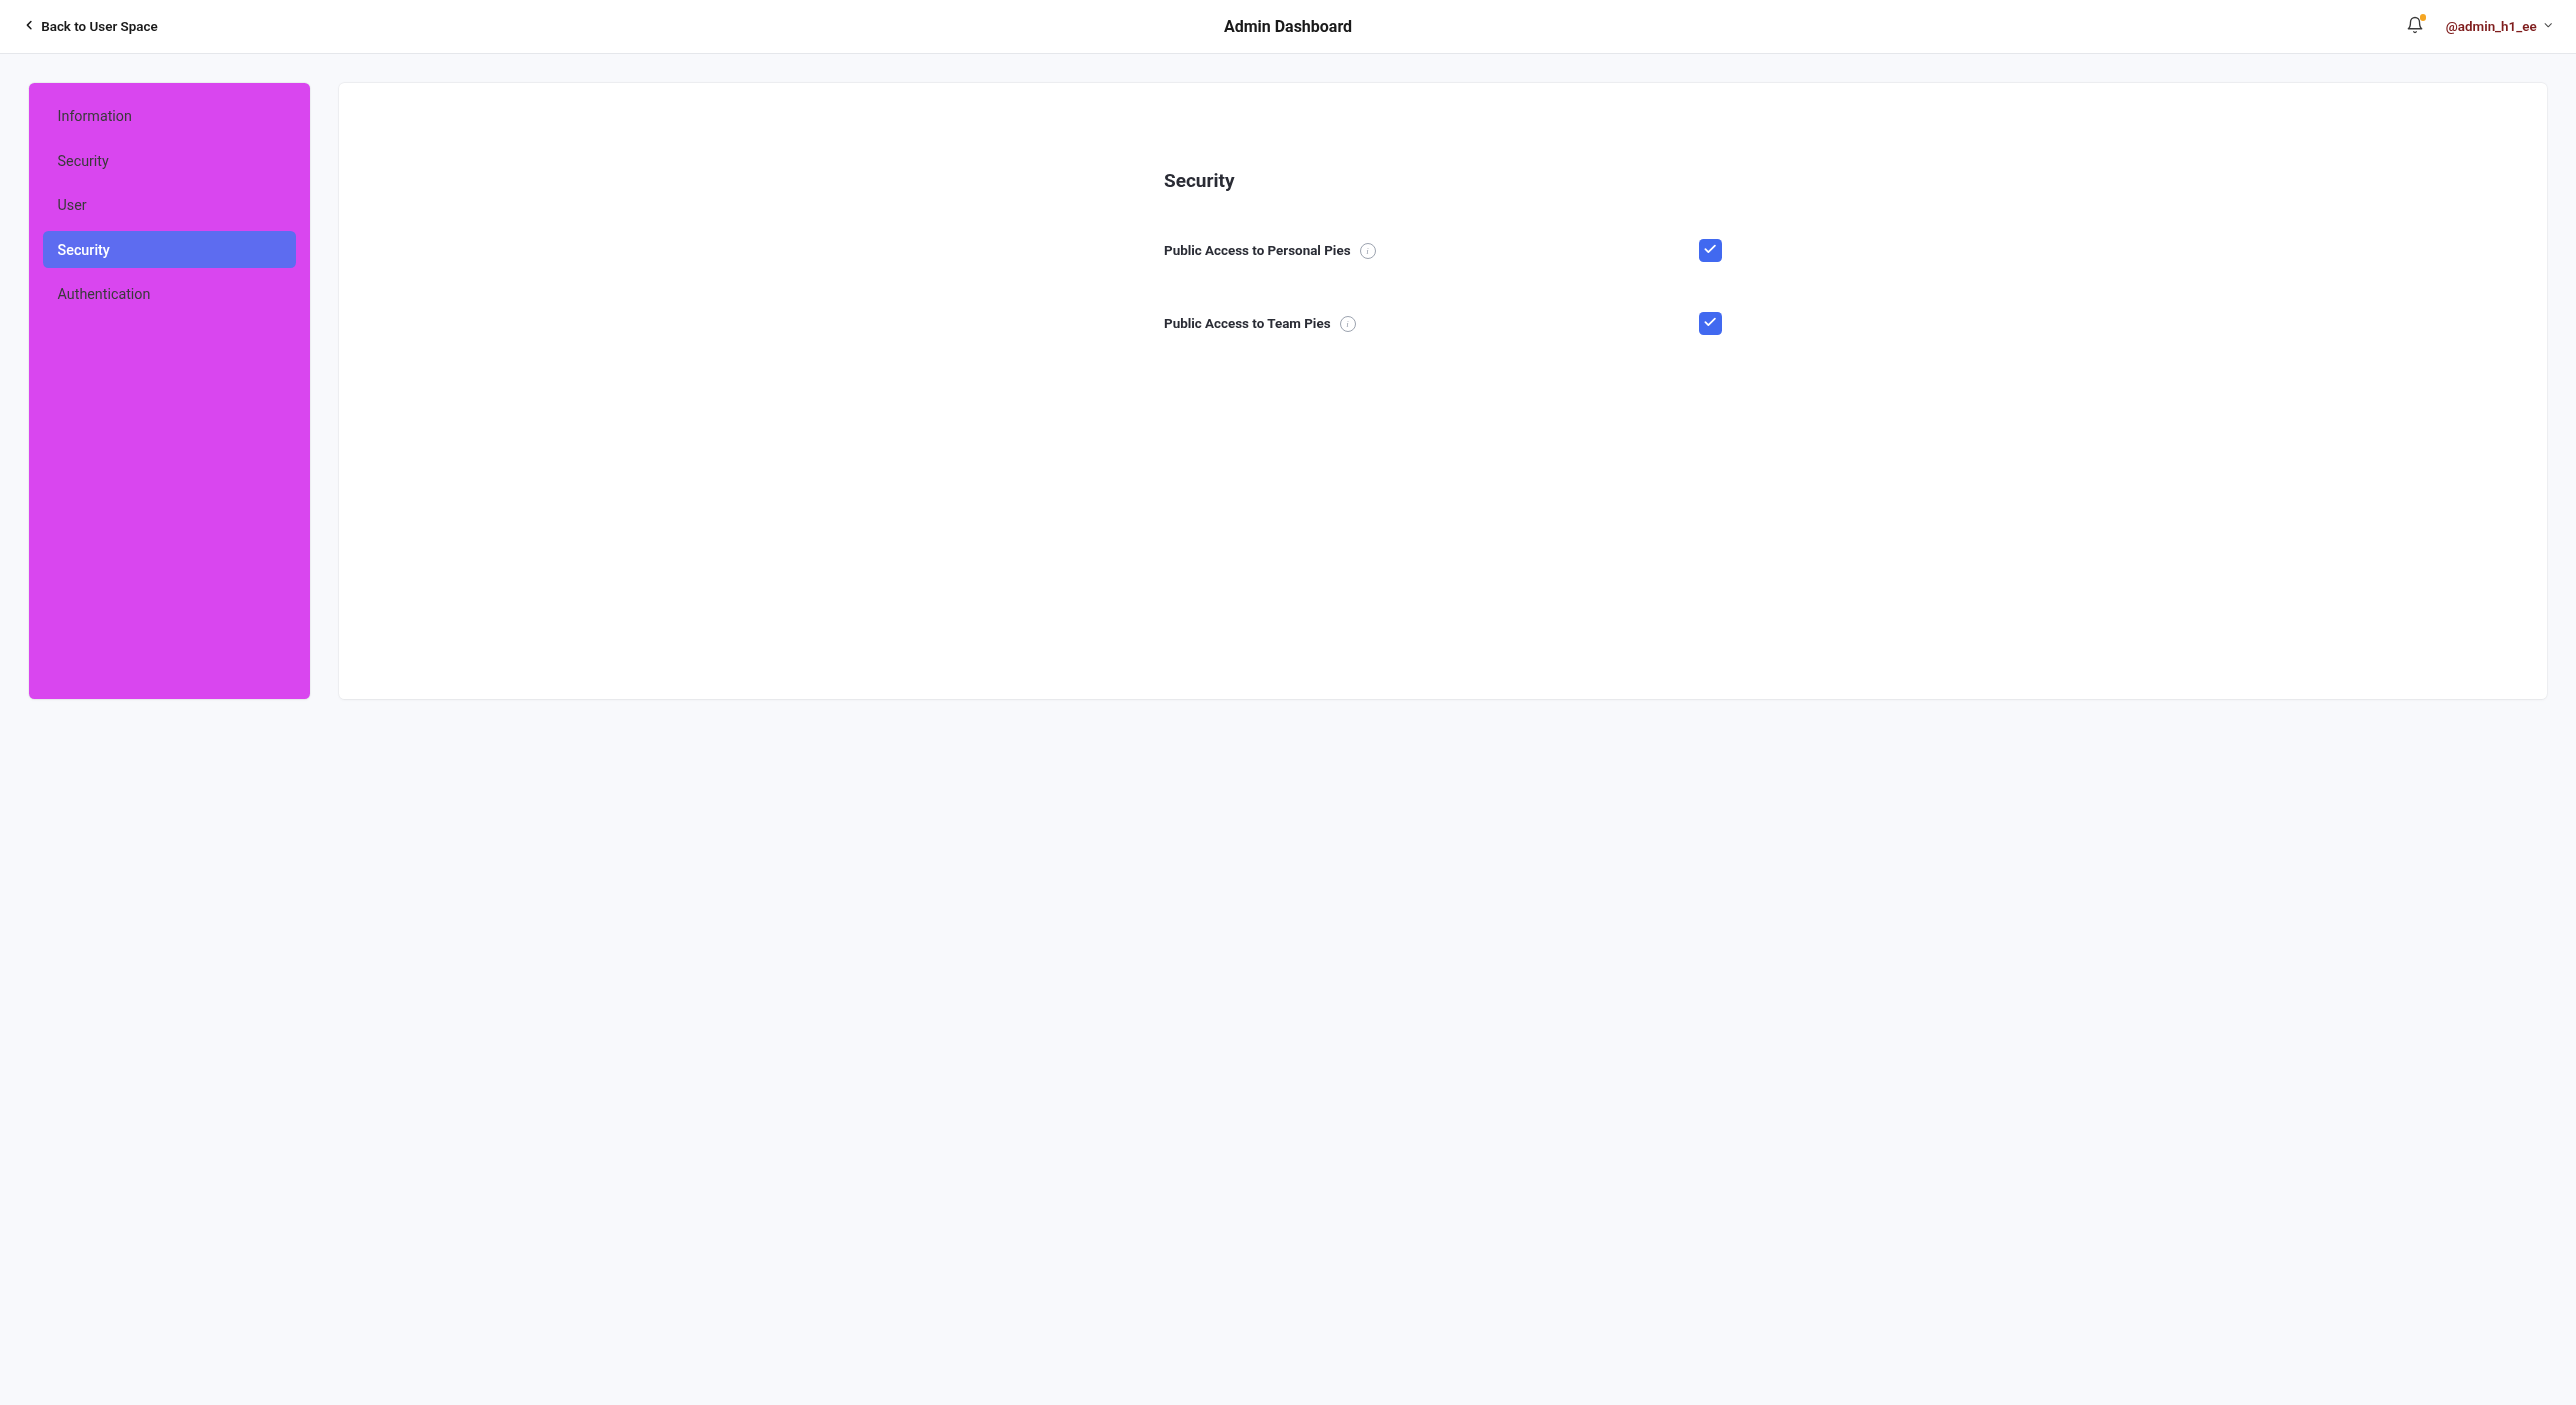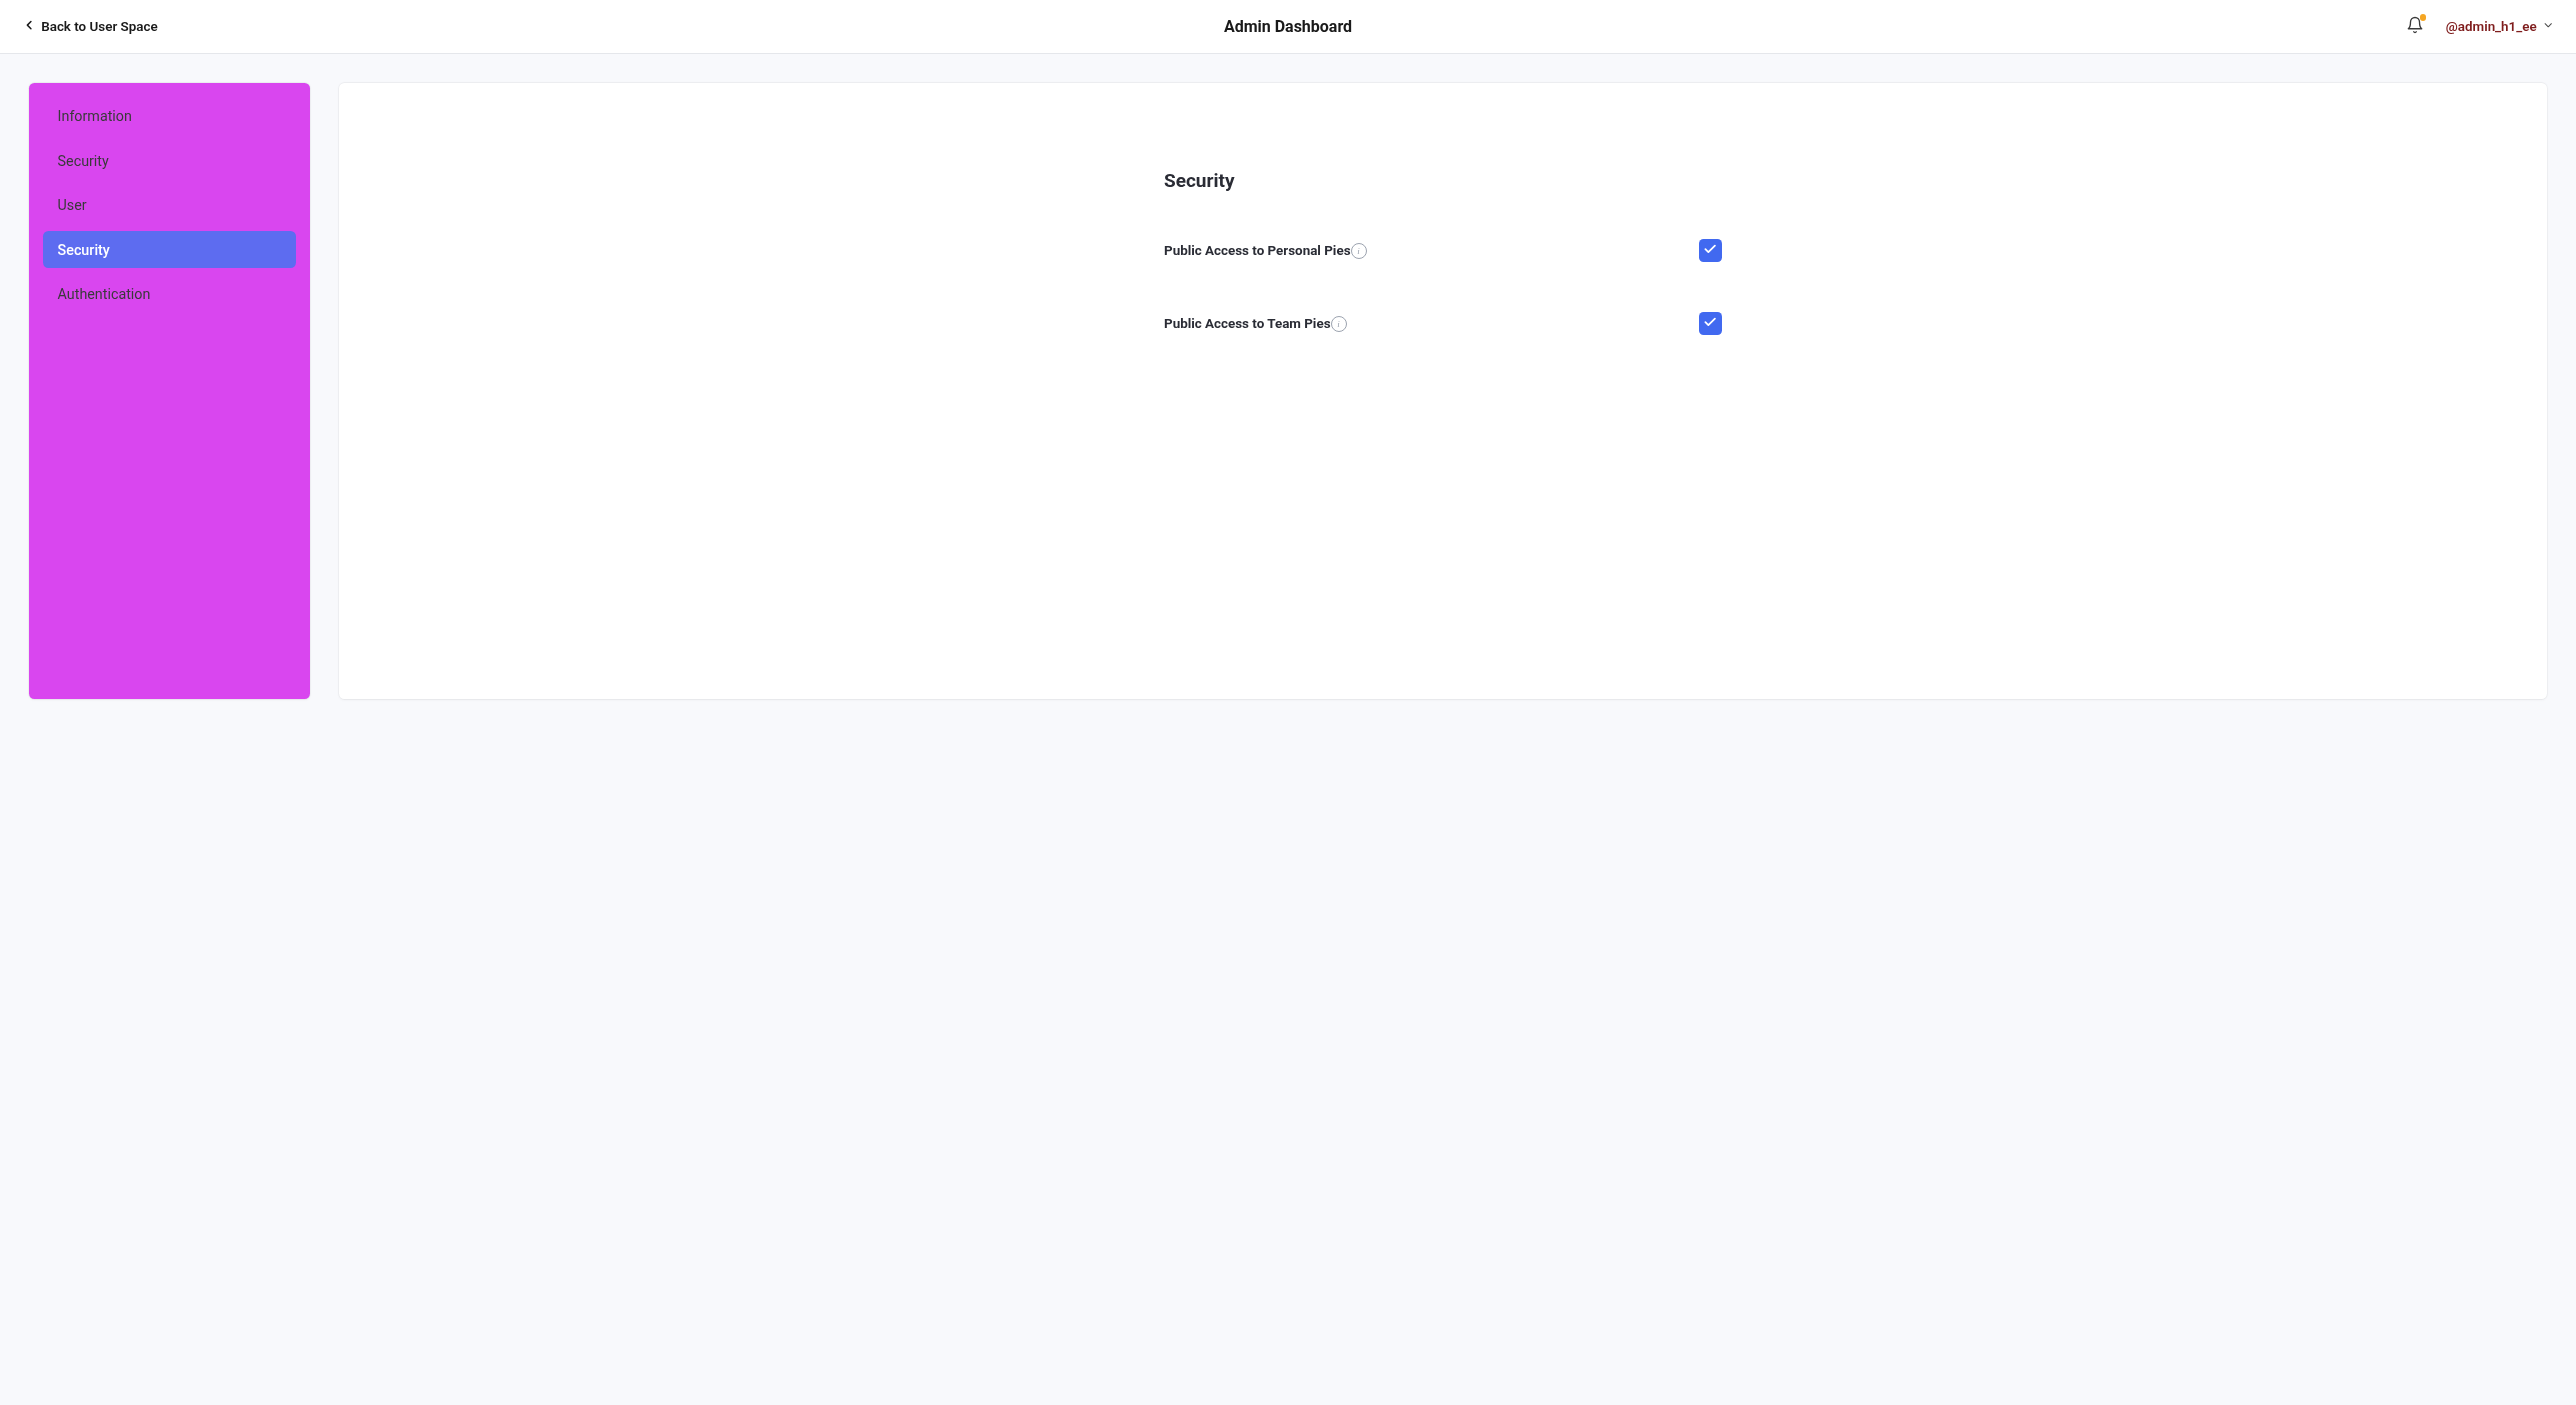--- a/index.html
+++ b/index.html
@@ -131,20 +131,21 @@
     }
     .setting-row {
       display: flex;
       align-items: center;
       justify-content: space-between;
       margin-bottom: 50px;
     }
     .setting-label-wrap {
       display: flex;
       align-items: center;
+      gap: 9px;
     }
     .setting-label {
       font-size: 13.4px;
       font-weight: 700;
       color: #2a2c35;
     }
     .info-icon {
       width: 16px;
       height: 16px;
       border: 1.3px solid #9ca3af;

